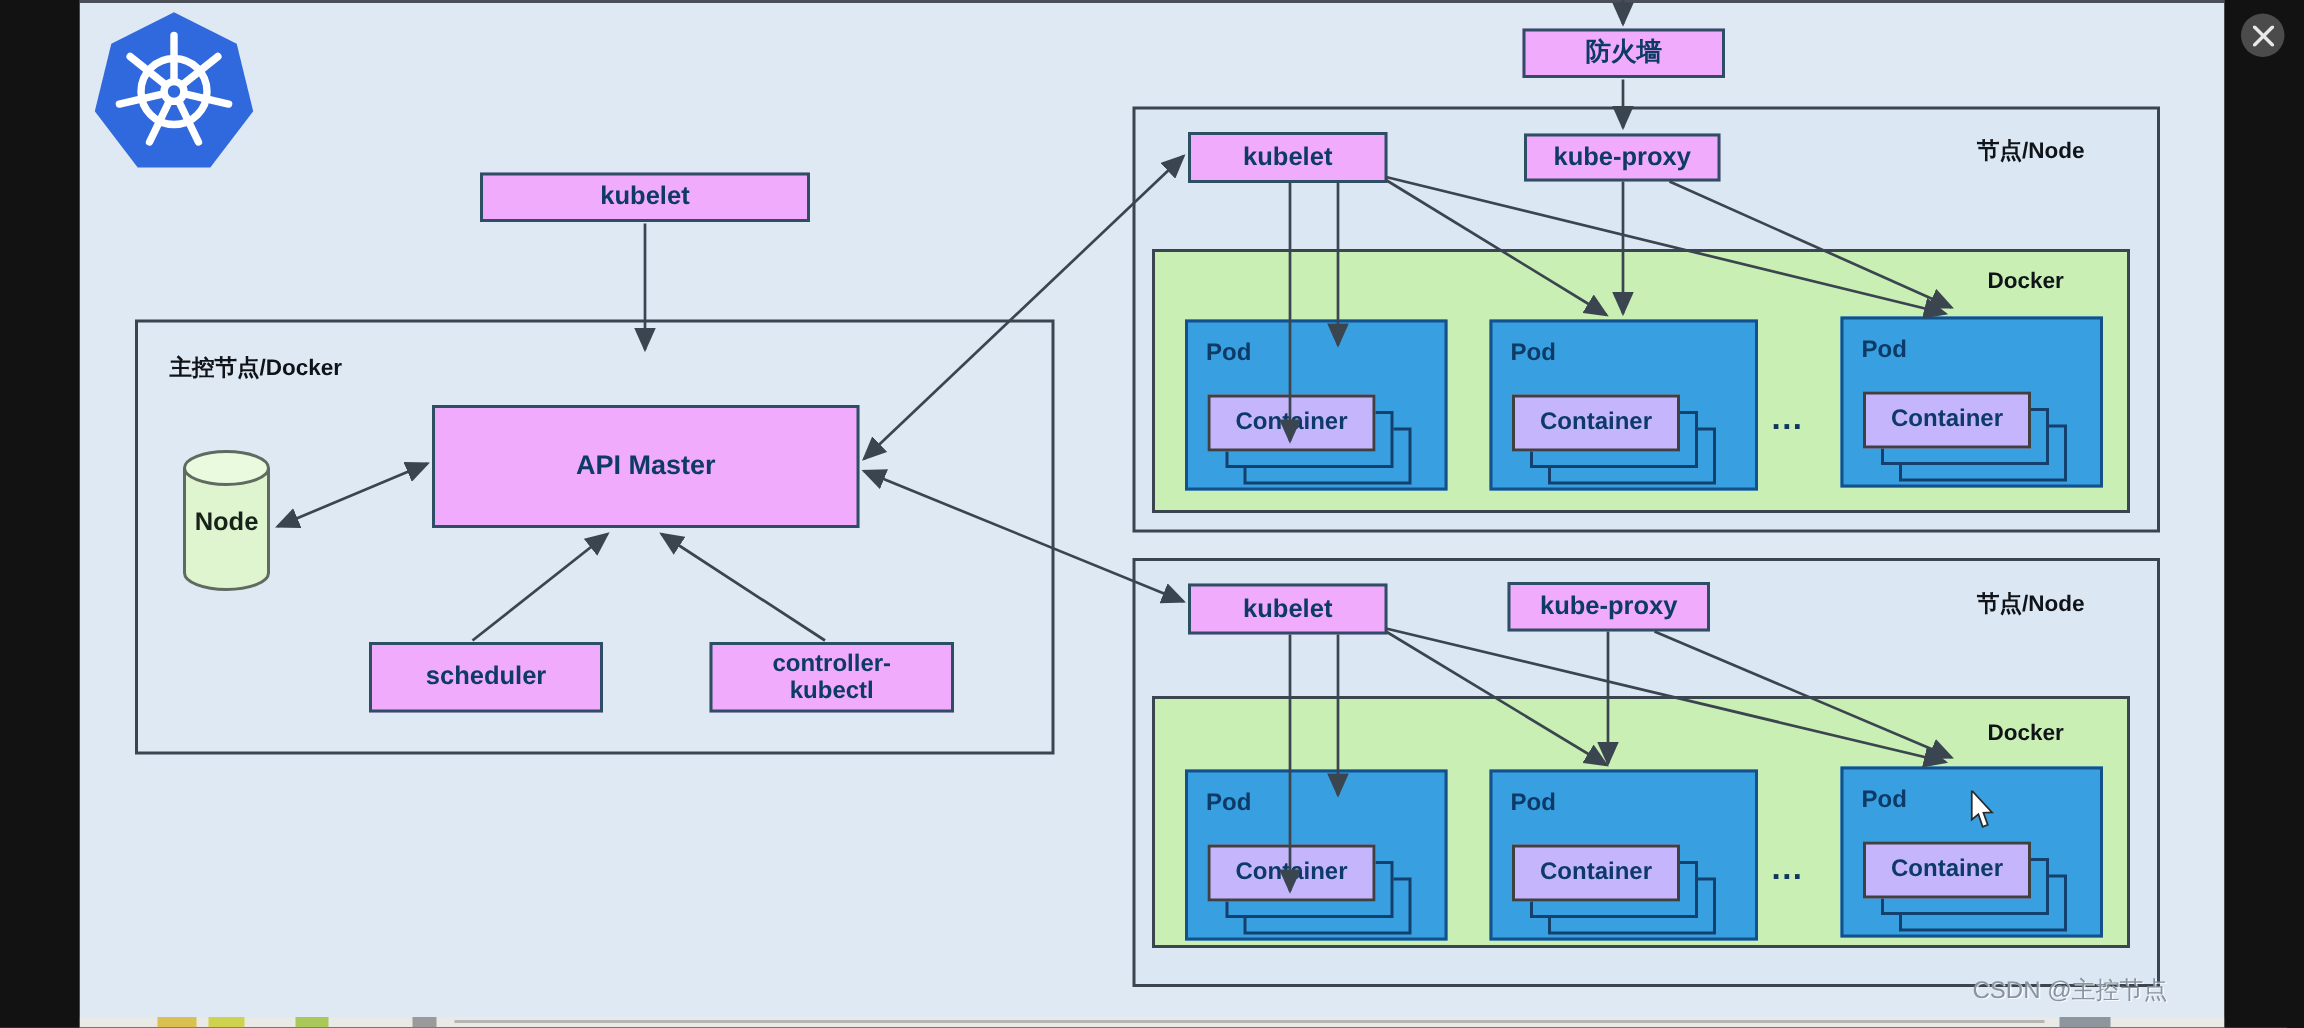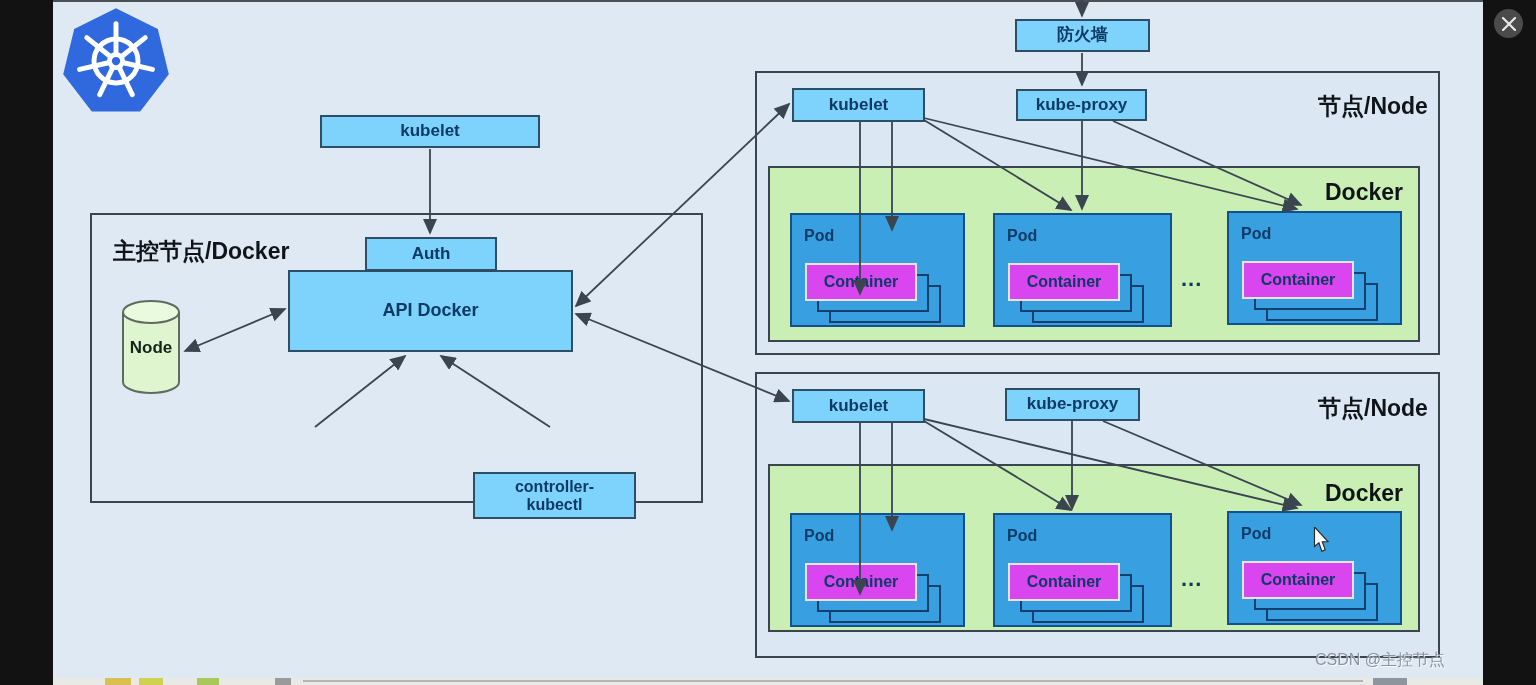--- a/index.html
+++ b/index.html
@@ -16,35 +16,35 @@
   #prev-btn { left:8px; } #next-btn { right:6px; }
   #close-btn { position:absolute; top:9px; right:13px; width:29px; height:29px; border-radius:50%;
                background:#4b4b4b; border:none; cursor:pointer; display:flex; align-items:center;
                justify-content:center; z-index:60; }
 
   
   #slide { position:absolute; left:53px; top:0; width:1430px; height:685px;
            background:#dfe9f4; overflow:hidden; }
   .abs { position:absolute; }
 
-  .bluebox { position:absolute; background:#7dd3fc; border:2px solid #2e4f63; color:#0e3a66;
+  .bluebox { position:absolute; background:#f0abfc; border:2px solid #2e4f63; color:#0e3a66;
              font-weight:bold; display:flex; align-items:center; justify-content:center;
              font-size:17px; text-align:center; line-height:1.1; }
   .outline-box { position:absolute; border:2px solid #3a4550; }
   .node-box { background:#dbe7f3; }
   .docker-box { position:absolute; background:#c9efb4; border:2px solid #3a4550; }
-  .zone-label { position:absolute; font-weight:bold; color:#101418; font-size:23px; }
+  .zone-label { position:absolute; font-weight:bold; color:#101418; font-size:15px; }
 
   .pod { position:absolute; background:#38a0e0; border:2px solid #14518c; }
   .pod-label { position:absolute; left:12px; top:12px; color:#0d3a66; font-weight:bold; font-size:16px; }
   .stack { position:absolute; left:13px; top:48px; width:140px; height:62px; }
   .cback { position:absolute; width:112px; height:38px; background:#38a0e0; border:2px solid #14406e; }
   .cb2 { left:24px; top:22px; } .cb1 { left:12px; top:11px; }
-  .cfront { position:absolute; left:0; top:0; width:112px; height:38px; background:#d946ef;
-            border:2px solid #e5e5e5; color:#0d3a66; font-weight:bold; font-size:16px;
+  .cfront { position:absolute; left:0; top:0; width:112px; height:38px; background:#c4b5fd;
+            border:2px solid #404040; color:#0d3a66; font-weight:bold; font-size:16px;
             display:flex; align-items:center; justify-content:center; }
   .dots { position:absolute; color:#10365c; font-weight:bold; font-size:22px; letter-spacing:1px; }
 
   #arrows { position:absolute; left:0; top:0; pointer-events:none; z-index:20; }
   #cursor { position:absolute; left:1258px; top:527px; z-index:30; }
   #watermark { position:absolute; left:1262px; top:650px; font-size:16px; color:#8a93a0;
                text-shadow:1px 1px 0 rgba(255,255,255,0.75); z-index:40; white-space:nowrap; }
 
   #top-edge-line { position:absolute; left:0; top:0; width:1430px; height:2px; background:#4a4f57; }
   #bottom-sliver { position:absolute; left:0; bottom:0; width:1430px; height:7px; background:#e9eae6; z-index:35; }
@@ -78,32 +78,32 @@
       </svg>
     </div>
 
     <div class="bluebox" style="left:267px; top:115px; width:220px; height:33px;">kubelet</div>
 
     <div class="bluebox" style="left:962px; top:19px; width:135px; height:33px;">防火墙</div>
 
     <div class="outline-box" style="left:37px; top:213px; width:613px; height:290px;"></div>
     <div class="zone-label" style="left:60px; top:236px;">主控节点/Docker</div>
 
-    <div class="bluebox" style="left:312px; top:237px; width:132px; height:34px;">Auth</div>
-    <div class="bluebox" style="left:235px; top:270px; width:285px; height:82px; font-size:18px;">API Docker</div>
+    <div class="bluebox" style="left:235px; top:270px; width:285px; height:82px; font-size:18px;">API Master</div>
 
     <div class="abs" style="left:67px; top:298px; width:62px; height:100px;">
       <svg width="62" height="100" viewBox="0 0 62 100">
         <path d="M3,14 v70 a28,11 0 0 0 56 0 v-70" fill="#def5cf" stroke="#5f6b60" stroke-width="2"></path>
         <ellipse cx="31" cy="14" rx="28" ry="11" fill="#eafadf" stroke="#5f6b60" stroke-width="2"></ellipse>
       </svg>
       <div id="etcd-label">Node</div>
     </div>
 
-    <div class="bluebox" style="left:420px; top:428px; width:163px; height:47px; font-size:16px; flex-direction:column;margin-top:44px;">
+    <div class="bluebox" style="left:193px; top:428px; width:156px; height:47px;">scheduler</div>
+    <div class="bluebox" style="left:420px; top:428px; width:163px; height:47px; font-size:16px; flex-direction:column;">
       <div>controller-</div>
       <div>kubectl</div>
     </div>
 
     <div class="outline-box node-box" style="left:702px; top:71px; width:685px; height:284px;"></div>
     <div class="zone-label" style="left:1265px; top:91px;">节点/Node</div>
     <div class="bluebox" style="left:739px; top:88px; width:133px; height:34px;">kubelet</div>
     <div class="bluebox" style="left:963px; top:89px; width:131px; height:32px;">kube-proxy</div>
 
     <div class="docker-box" style="left:715px; top:166px; width:652px; height:176px;"></div>

